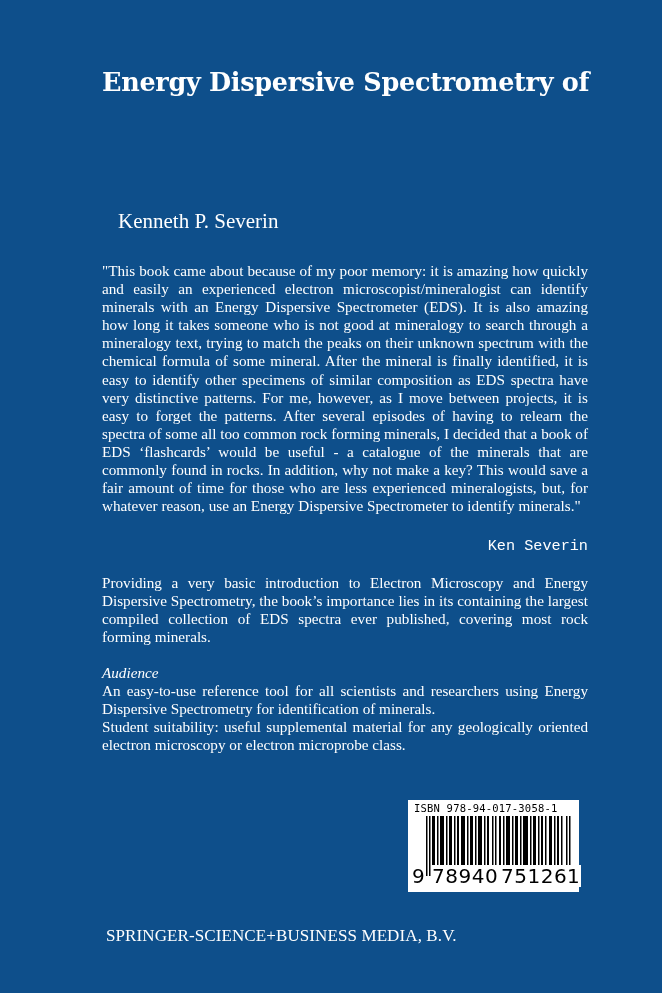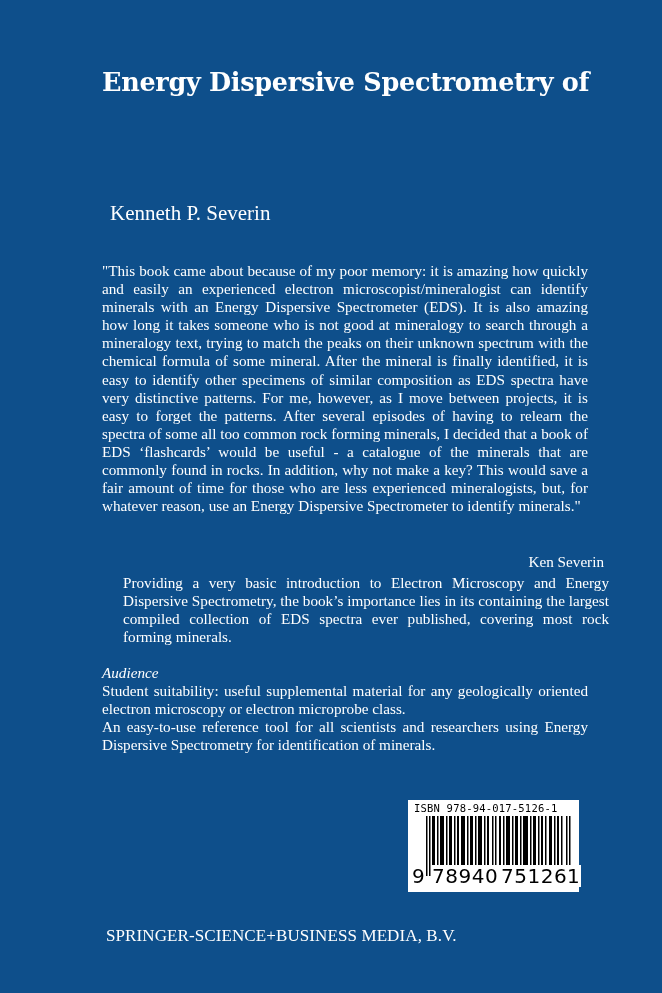--- a/index.html
+++ b/index.html
@@ -33,45 +33,45 @@
       letter-spacing: -0.3px;
       margin: 0;
     }
     .author {
       position: absolute;
       left: 102px;
       top: 192px;
       font-family: "Liberation Serif", serif;
       font-size: 21px;
       line-height: 26px;
-      margin: 8px;
+      margin: 16px;
     }
     .body-text {
       position: absolute;
       left: 102px;
       width: 486px;
       font-family: "Liberation Serif", serif;
       font-size: 15.2px;
       line-height: 18.1px;
       text-align: justify;
       margin: 0;
     }
     .quote { top: 262px; }
     .signature {
       position: absolute;
       left: 102px;
       width: 486px;
       top: 537px;
       text-align: right;
-      font-family: Liberation Serif, serif;
+      font-family: Liberation Mono, monospace;
       font-size: 15.2px;
       line-height: 18px;
-      margin: 16px;
-    }
-    .intro { top: 574px; margin-left: 21px; }
+      margin: 0;
+    }
+    .intro { top: 574px; }
     .audience-heading {
       position: absolute;
       left: 102px;
       top: 664px;
       font-family: "Liberation Serif", serif;
       font-style: italic;
       font-size: 15.2px;
       line-height: 18px;
       margin: 0;
     }
@@ -141,26 +141,26 @@
 
   <p class="body-text quote">"This book came about because of my poor memory: it is amazing how quickly and easily an experienced electron microscopist/mineralogist can identify minerals with an Energy Dispersive Spectrometer (EDS). It is also amazing how long it takes someone who is not good at mineralogy to search through a mineralogy text, trying to match the peaks on their unknown spectrum with the chemical formula of some mineral. After the mineral is finally identified, it is easy to identify other specimens of similar composition as EDS spectra have very distinctive patterns. For me, however, as I move between projects, it is easy to forget the patterns. After several episodes of having to relearn the spectra of some all too common rock forming minerals, I decided that a book of EDS ‘flashcards’ would be useful - a catalogue of the minerals that are commonly found in rocks. In addition, why not make a key? This would save a fair amount of time for those who are less experienced mineralogists, but, for whatever reason, use an Energy Dispersive Spectrometer to identify minerals."</p>
 
   <p class="signature">Ken Severin</p>
 
   <p class="body-text intro">Providing a very basic introduction to Electron Microscopy and Energy Dispersive Spectrometry, the book’s importance lies in its containing the largest compiled collection of EDS spectra ever published, covering most rock forming minerals.</p>
 
   <p class="audience-heading">Audience</p>
 
   <div class="body-text audience-text">
+    <p>An easy-to-use reference tool for all scientists and researchers using Energy Dispersive Spectrometry for identification of minerals.</p>
     <p>Student suitability: useful supplemental material for any geologically oriented electron microscopy or electron microprobe class.</p>
-    <p>An easy-to-use reference tool for all scientists and researchers using Energy Dispersive Spectrometry for identification of minerals.</p>
   </div>
 
   <div class="barcode-box">
-    <div class="isbn-label">ISBN 978-94-017-5126-1</div>
+    <div class="isbn-label">ISBN 978-94-017-3058-1</div>
     <svg class="bars" viewBox="0 0 148 60" preserveAspectRatio="none">
       <g fill="#000">
         <rect x="0" y="0" width="1.5" height="60"></rect>
         <rect x="3" y="0" width="1.5" height="60"></rect>
         <rect x="6" y="0" width="3" height="52"></rect>
         <rect x="11" y="0" width="1.5" height="52"></rect>
         <rect x="14" y="0" width="4" height="52"></rect>
         <rect x="20" y="0" width="1.5" height="52"></rect>
         <rect x="23" y="0" width="3" height="52"></rect>
         <rect x="28" y="0" width="1.5" height="52"></rect>

